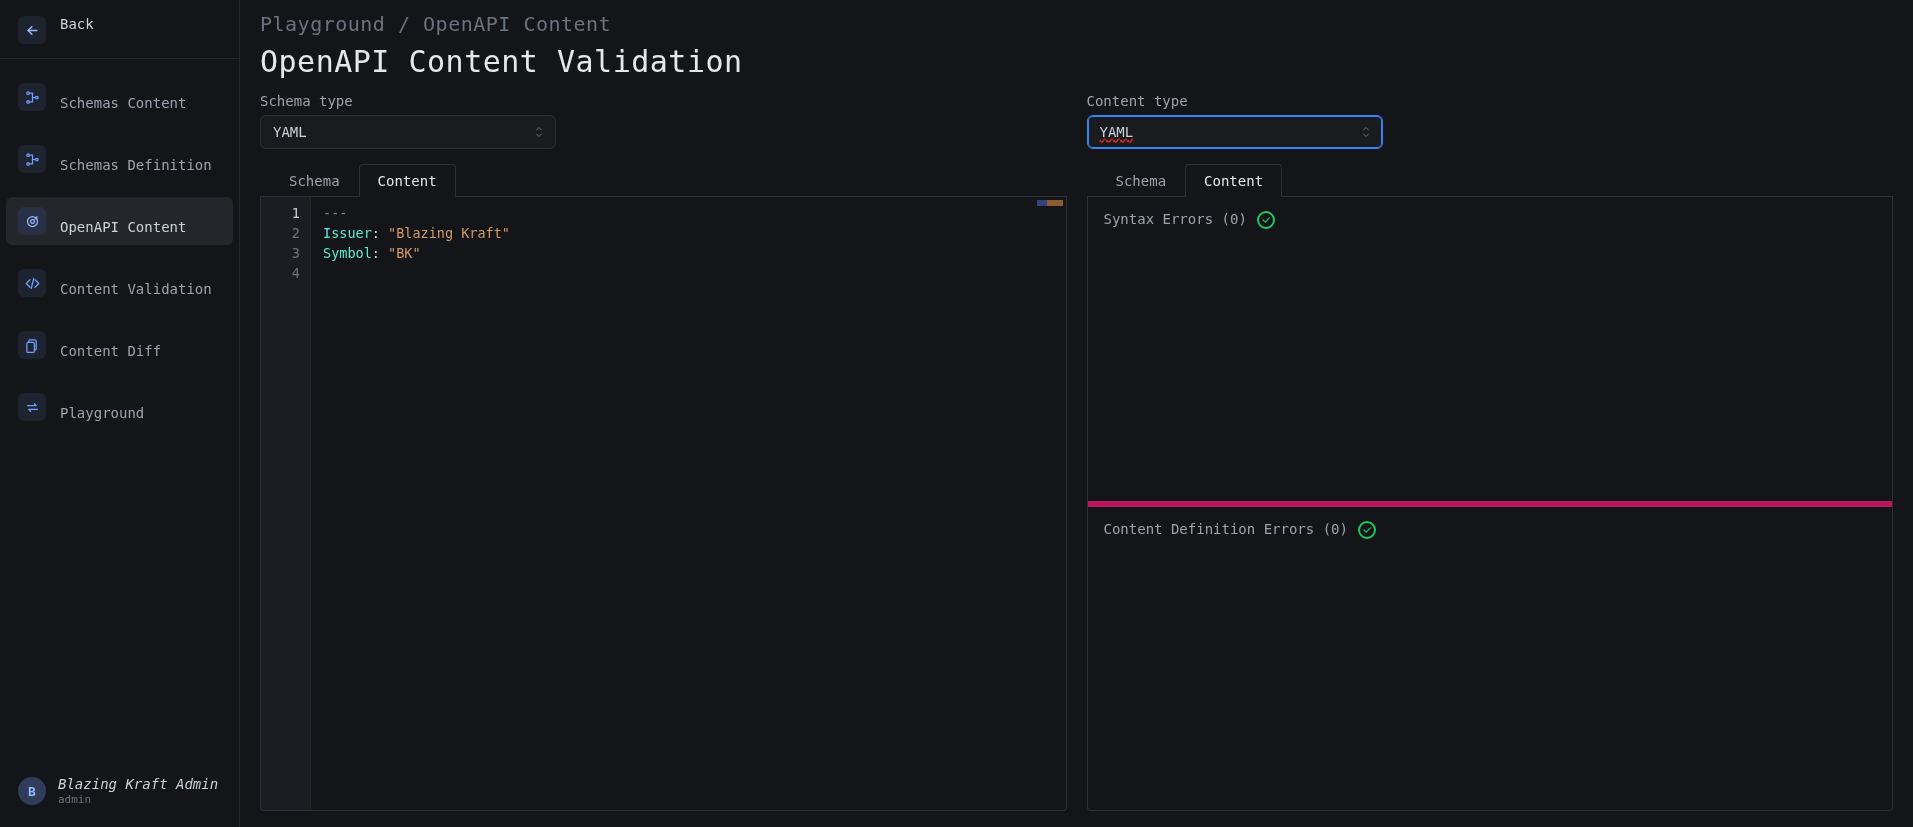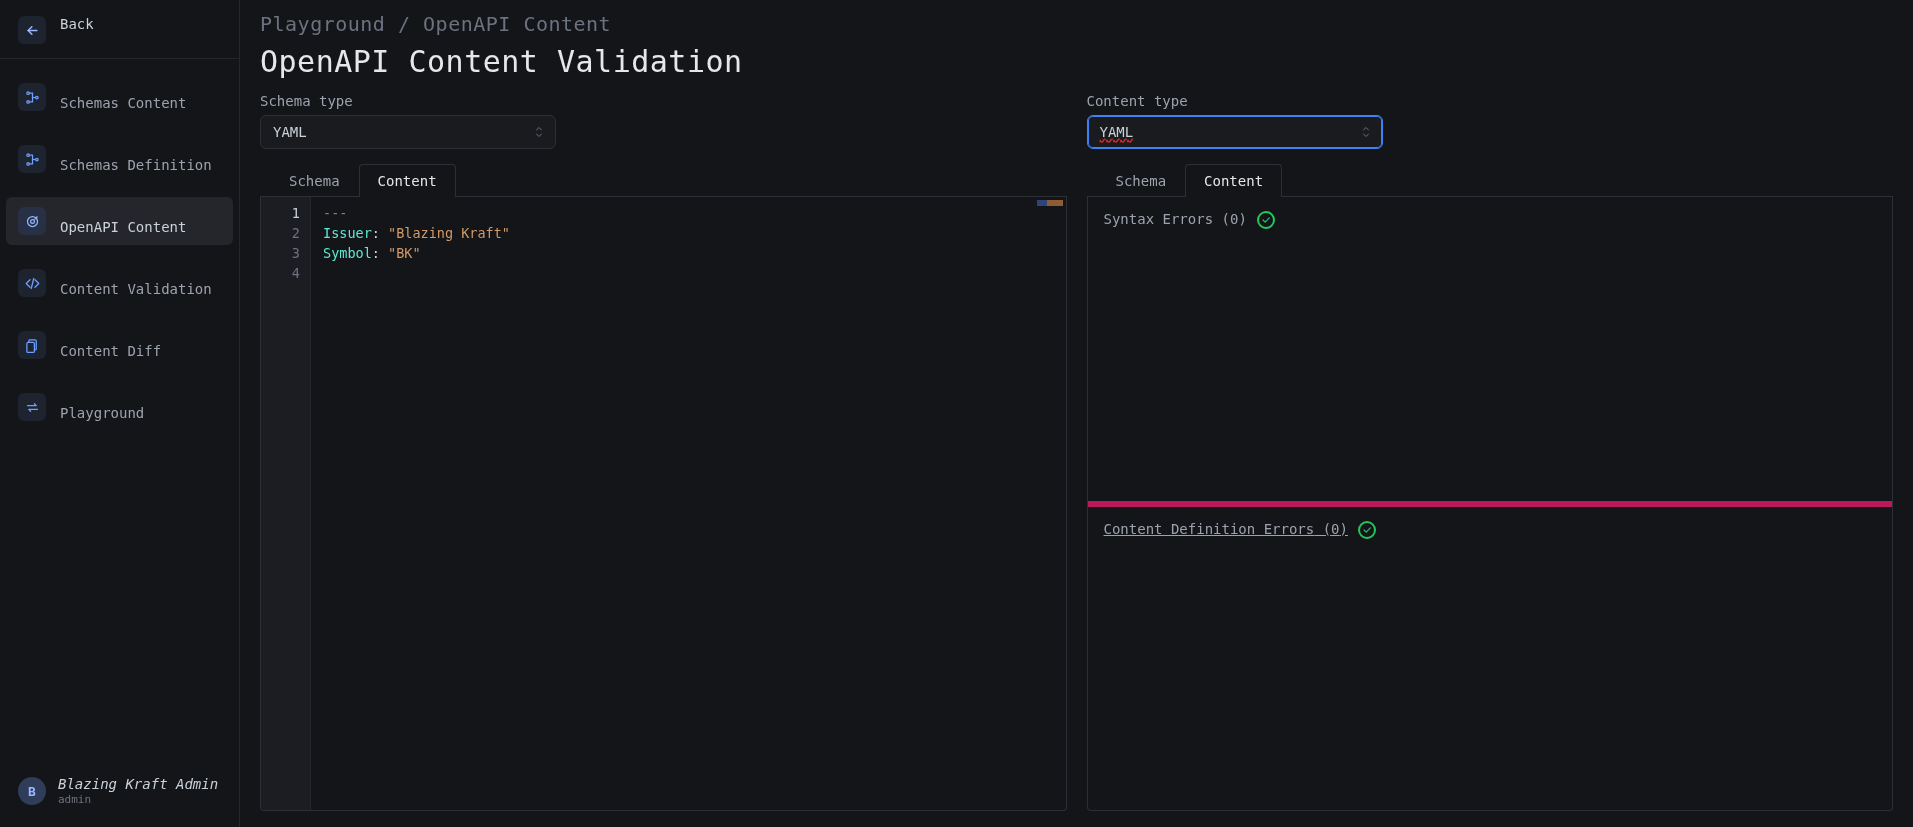--- a/index.html
+++ b/index.html
@@ -104,21 +104,21 @@
   .code { padding:6px 12px 0; color:#c9d1d9; line-height:20px; flex:1;}
   .tok-dash { color:#808080;}
   .tok-key  { color:#5eead4;}
   .tok-punc { color:#c9d1d9;}
   .tok-str  { color:#d19a66;}
   .minimap { position:absolute; top:3px; right:3px; width:26px; height:6px;
              background:linear-gradient(90deg,#3b57a6 0 40%, #c07b3e 40% 100%); opacity:.7;}
 
   .errors-wrap { display:flex; flex-direction:column; }
   .err-panel { flex:1; border-bottom:6px solid #be185d; padding:14px 16px; display:flex; align-items:flex-start;}
-  .err-panel:last-child { border-bottom:none;text-decoration:underline;}
+  .err-panel:last-child { border-bottom:none;}
   .err-title { color:#9ca3af; font-size:14px;}
   .err-count { color:#9ca3af; }
   .ok-badge {
     width:18px; height:18px; border-radius:50%; border:2px solid #22c55e;
     color:#22c55e; display:inline-flex; align-items:center; justify-content:center;
     margin-left:10px; font-size:11px;
   }
 
   svg { display:block; }
 </style>

